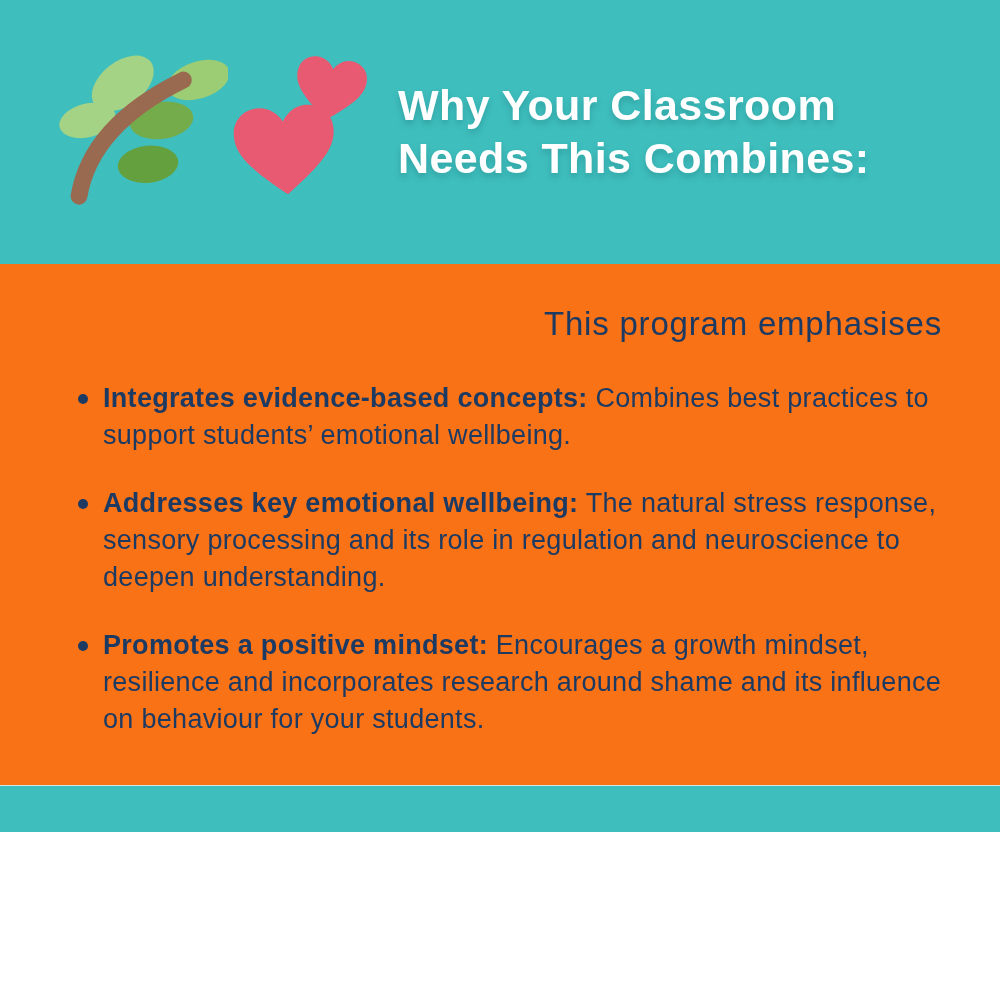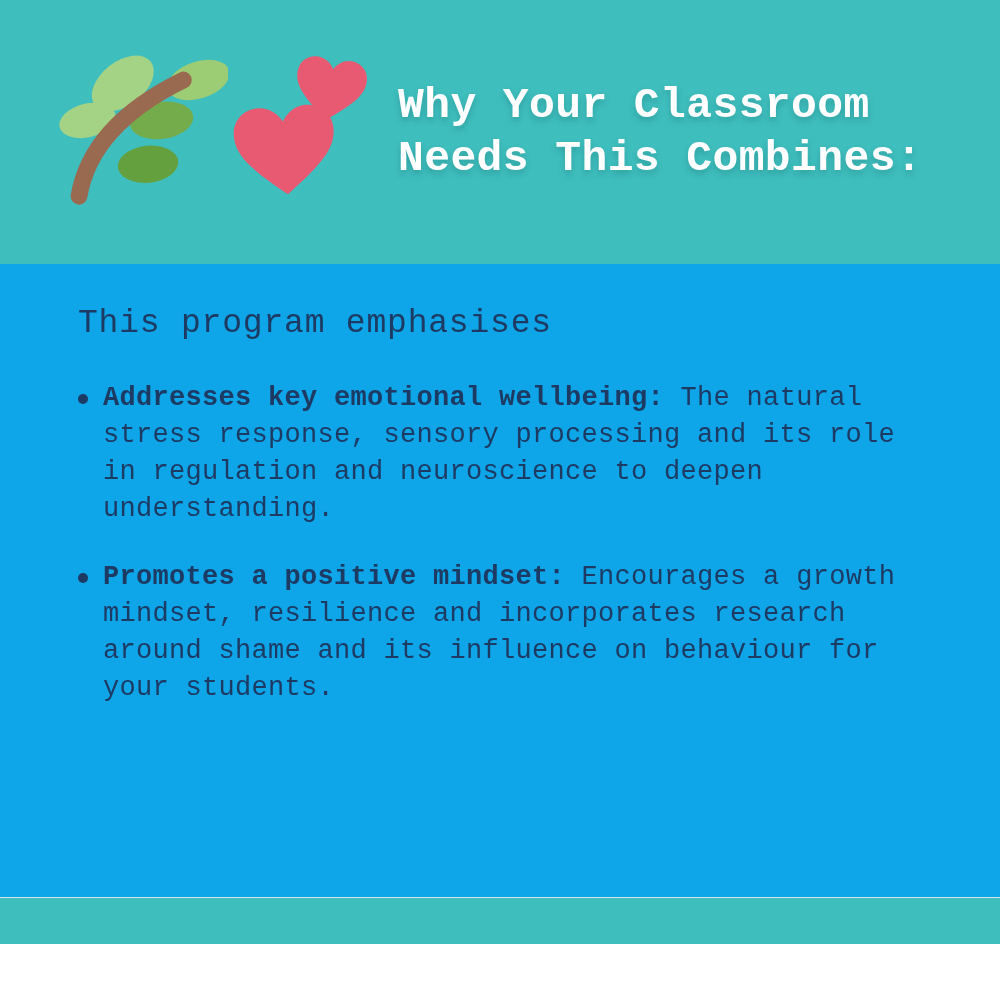--- a/index.html
+++ b/index.html
@@ -1,23 +1,23 @@
 <!DOCTYPE html>
 <html><head>
 <meta charset="utf-8">
 <style>
   html, body { margin: 0; padding: 0; background: #ffffff; }
   .page {
     position: relative;
     width: 1000px;
-    height: 944px;
+    height: 832px;
     margin: 0 auto;
-    background: #0ea5e9;
+    background: #f97316;
     overflow: hidden;
-    font-family: Liberation Mono, monospace;
+    font-family: Liberation Sans, sans-serif;
     color: #1d3a63;
   }
   
   .header {
     height: 264px;
     background: #3fbebe;
     display: flex;
     align-items: center;
     box-sizing: border-box;
     padding: 0 36px 0 58px;
@@ -33,21 +33,21 @@
     letter-spacing: 0.4px;
     text-shadow: 0 4px 6px rgba(16, 96, 96, 0.30);
   }
   .title span { display: block; white-space: nowrap; }
   
   .content {
     box-sizing: border-box;
     padding: 34px 58px 0 78px;
   }
   .intro {
-    text-align: left;
+    text-align: right;
     font-size: 33px;
     line-height: 52px;
     letter-spacing: 0.8px;
     margin: 0 0 30px 0;
   }
   .intro b, .bullet b { font-weight: 700; }
   .bullets { list-style: none; margin: 0; padding: 0; }
   .bullet {
     display: flex;
     gap: 15px;
@@ -102,20 +102,24 @@
   </div>
 
   <div class="content">
 
     <p class="intro"><span>This program emphasises</span><br>
     </p>
 
     <ul class="bullets">
       <li class="bullet">
         <span class="dot"></span>
+        <p><b>Integrates evidence-based concepts:</b> <span>Combines best practices to support students’ emotional wellbeing.</span></p>
+      </li>
+      <li class="bullet">
+        <span class="dot"></span>
         <p><b>Addresses key emotional wellbeing:</b> <span>The natural stress response, sensory processing and its role in regulation and neuroscience to deepen understanding.</span></p>
       </li>
       <li class="bullet">
         <span class="dot"></span>
         <p><b>Promotes a positive mindset:</b> <span>Encourages a growth mindset, resilience and incorporates research around shame and its influence on behaviour for your students.</span></p>
       </li>
     </ul>
   </div>
 
   <div class="footer"></div>

